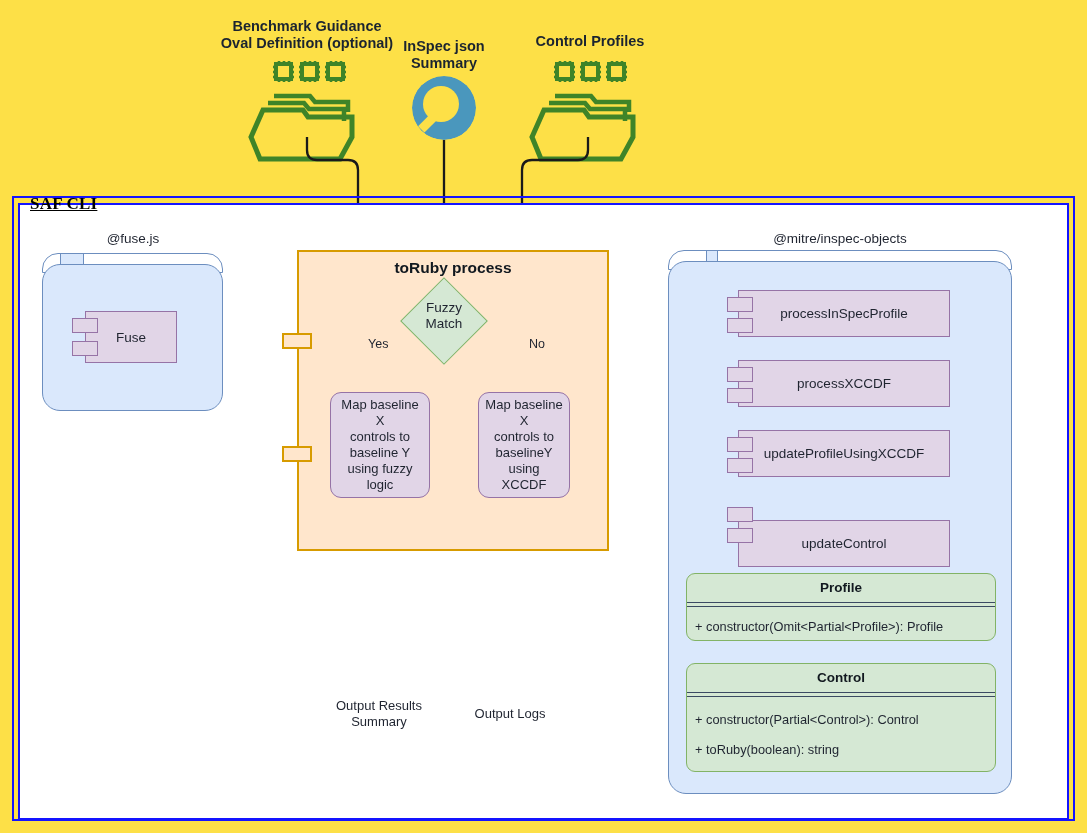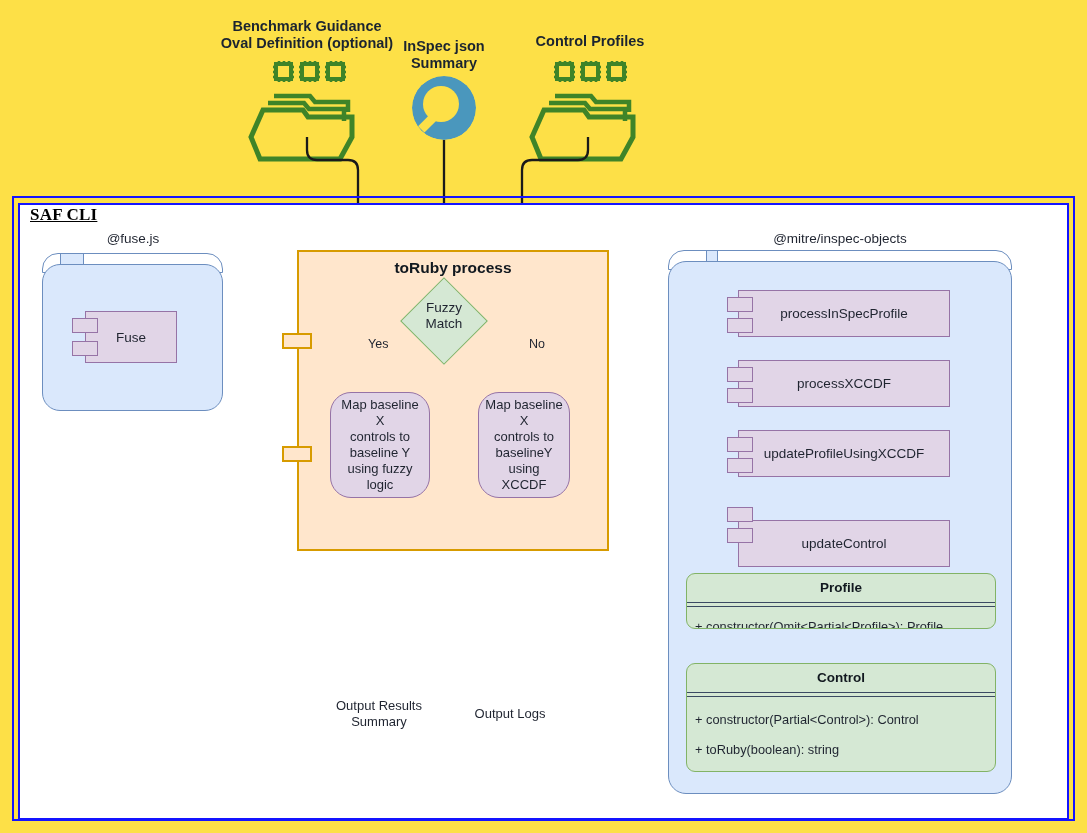--- a/index.html
+++ b/index.html
@@ -132,21 +132,21 @@
     color:#1f2430;
     line-height:1.18;
     white-space:pre-line;
   }
 
   
   .proc{
     position:absolute;
     background:#e1d5e7;
     border:1.8px solid #9673a6;
-    border-radius:21px;
+    border-radius:11px;
     box-sizing:border-box;
     display:flex;align-items:center;justify-content:center;
     text-align:center;
     font-size:13px;
     color:#1f2430;
     line-height:1.22;
     white-space:pre-line;
     padding:2px 5px;
   }
 
@@ -364,21 +364,21 @@
   </svg>
 
   <div class="lbl src-label" style="left:207px;top:18px;width:200px;">Benchmark Guidance
 Oval Definition (optional)</div>
   <div class="lbl src-label" style="left:394px;top:38px;width:100px;">InSpec json
 Summary</div>
   <div class="lbl src-label" style="left:490px;top:33px;width:200px;">Control Profiles</div>
 
   <div class="saf-outer" style="left:12px;top:196px;width:1063px;height:625px;"></div>
   <div class="saf-inner" style="left:18px;top:203px;width:1051px;height:617px;"></div>
-  <div class="saf-title" style="left:30px;top:205px;">SAF CLI</div>
+  <div class="saf-title" style="left:30px;top:194px;">SAF CLI</div>
 
   <div class="pkg-name" style="left:38px;top:231px;width:190px;">@fuse.js</div>
   <div class="pkg-tabstrip" style="left:42px;top:253px;width:181px;height:20px;"></div>
   <div class="pkg-tab" style="left:60px;top:253px;width:24px;height:20px;"></div>
   <div class="pkg" style="left:42px;top:264px;width:181px;height:147px;"></div>
 
   <div class="comp" style="left:85px;top:311px;width:92px;height:52px;">
     <span>Fuse</span>
   </div>
   <div class="comp-port" style="left:72px;top:318px;"></div>
@@ -432,21 +432,21 @@
   </div>
   <div class="comp-port" style="left:727px;top:437px;"></div>
   <div class="comp-port" style="left:727px;top:458px;"></div>
 
   <div class="comp" style="left:738px;top:500px;width:212px;height:47px;margin-top:20px;">
     <span>updateControl</span>
   </div>
   <div class="comp-port" style="left:727px;top:507px;"></div>
   <div class="comp-port" style="left:727px;top:528px;"></div>
 
-  <div class="cls" style="left:686px;top:573px;width:310px;height:56px;text-decoration:underline;">
+  <div class="cls" style="left:686px;top:573px;width:310px;height:68px;text-decoration:underline;">
     <div class="cls-title">Profile</div>
     <div class="cls-sep" style="top:28px;"></div>
     <div class="cls-sep" style="top:32px;"></div>
     <div class="cls-row" style="top:45px;">+ constructor(Omit&lt;Partial&lt;Profile&gt;): Profile</div>
   </div>
 
   <div class="cls" style="left:686px;top:663px;width:310px;height:109px;">
     <div class="cls-title">Control</div>
     <div class="cls-sep" style="top:28px;"></div>
     <div class="cls-sep" style="top:32px;"></div>

